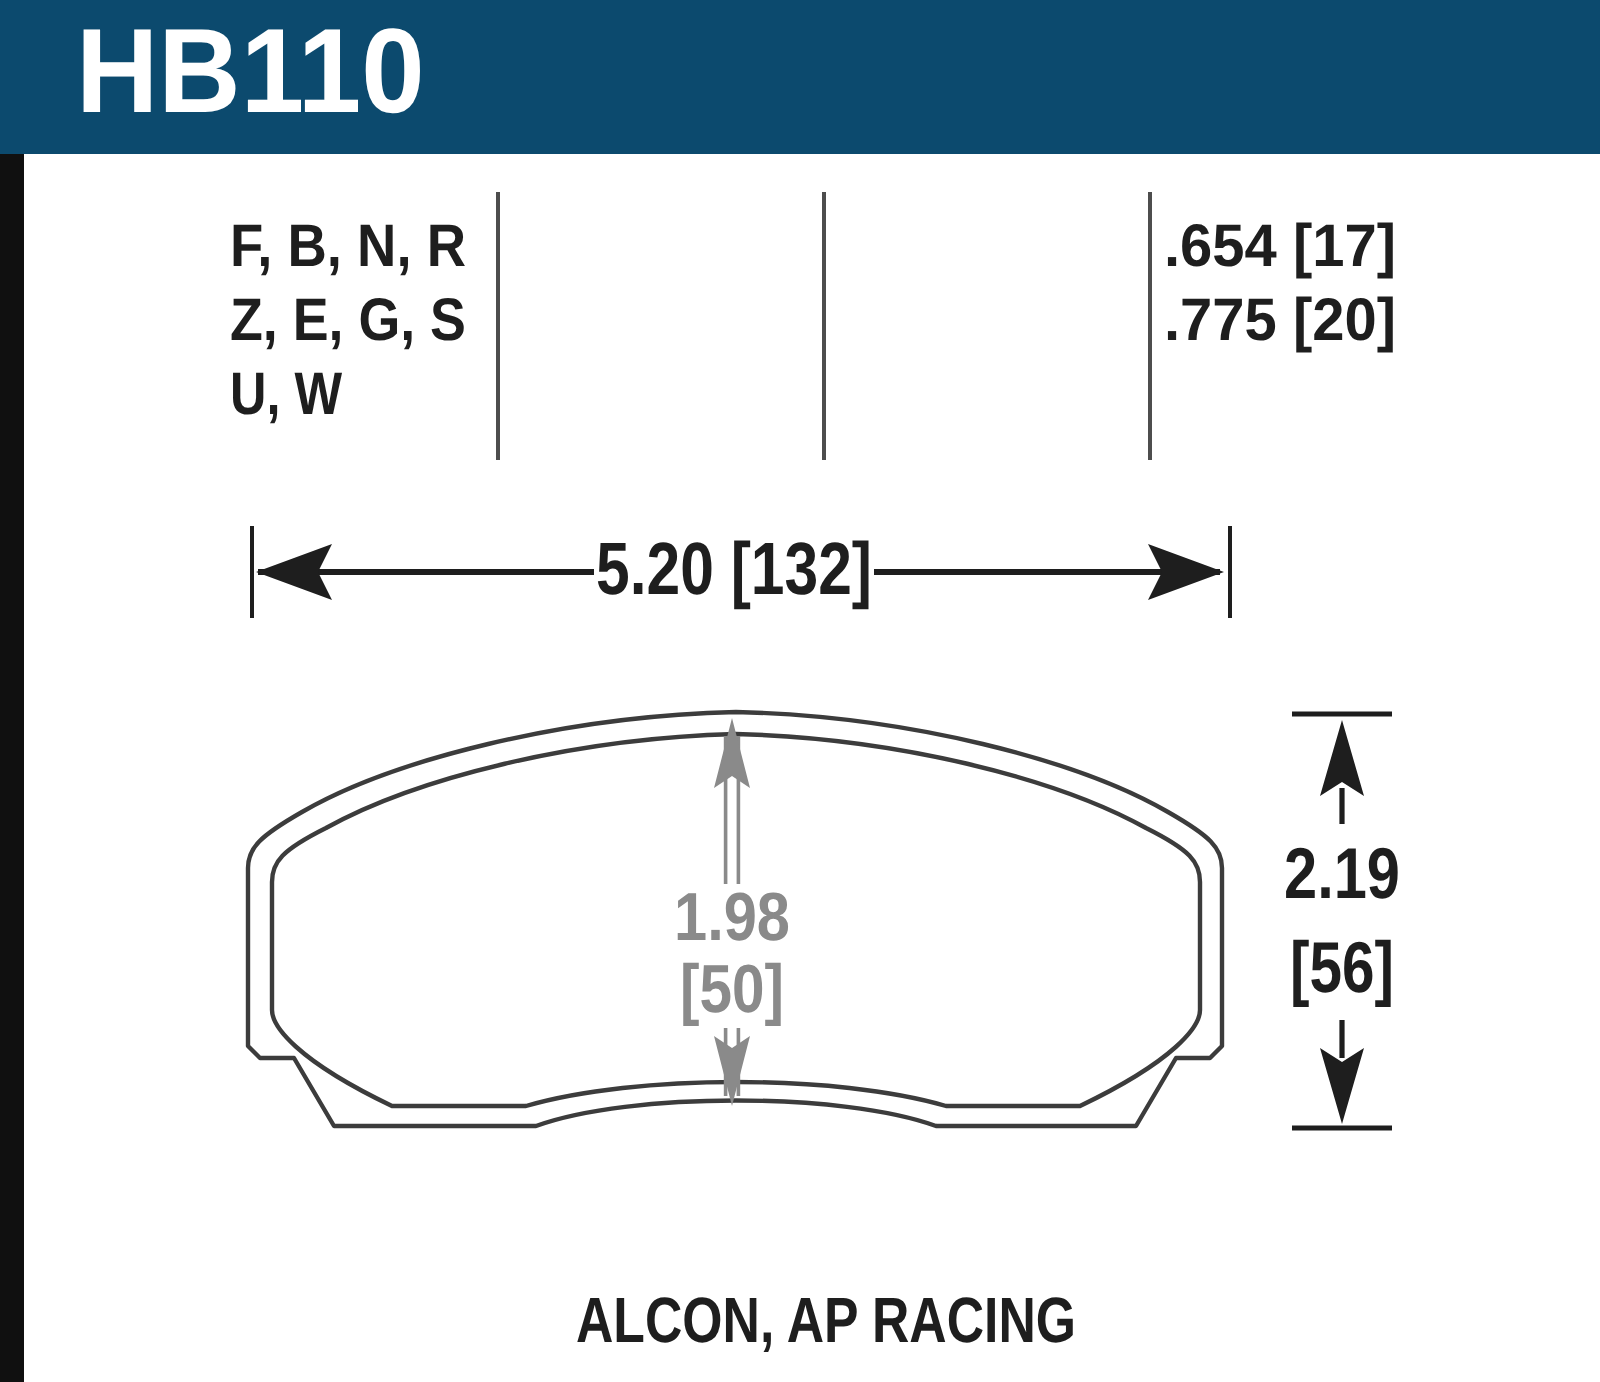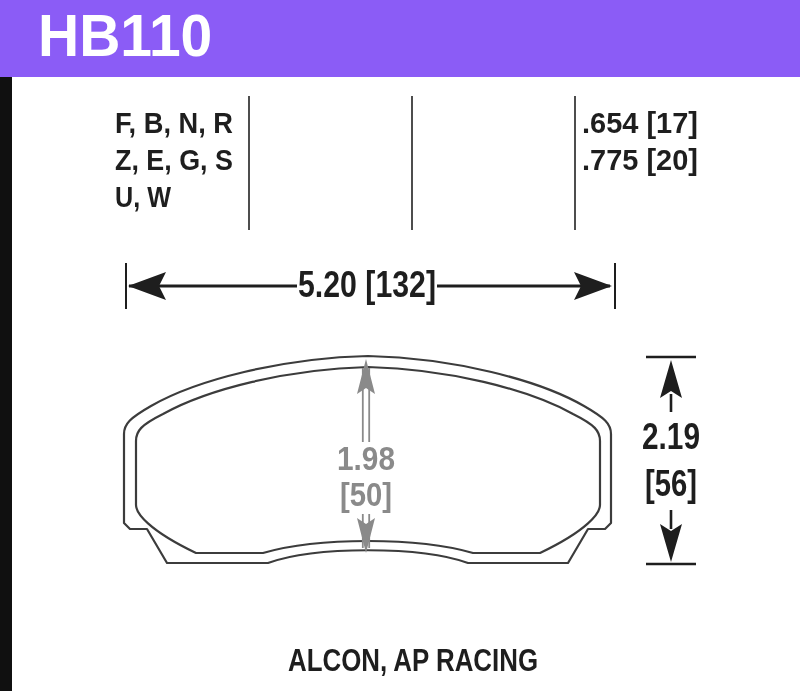--- a/index.html
+++ b/index.html
@@ -1,21 +1,21 @@
 <!DOCTYPE html>
 <html><head>
 <meta charset="utf-8">
 <style>
   html,body{margin:0;padding:0;}
   body{
     width:800px;height:691px;position:relative;background:#ffffff;
     font-family:"Liberation Sans",sans-serif;overflow:hidden;
   }
   .left-strip{position:absolute;left:0;top:0;width:12px;height:691px;background:#101010;}
-  .header-bar{position:absolute;left:0;top:0;width:800px;height:77px;background:#8b5cf6;}
+  .header-bar{position:absolute;left:0;top:0;width:800px;height:77px;background:#0c4a6e;}
   .part-number{
     position:absolute;left:38px;top:6px;
     font-weight:bold;font-size:60px;line-height:1;color:#ffffff;
     transform:scaleX(0.95);transform-origin:left top;white-space:nowrap;
   }
   svg{position:absolute;left:0;top:77px;}
   svg text{font-family:"Liberation Sans",sans-serif;font-weight:bold;}
   .ink-text{fill:#1e1e1e;}
   .gray-text{fill:#8a8a8a;}
 </style>

